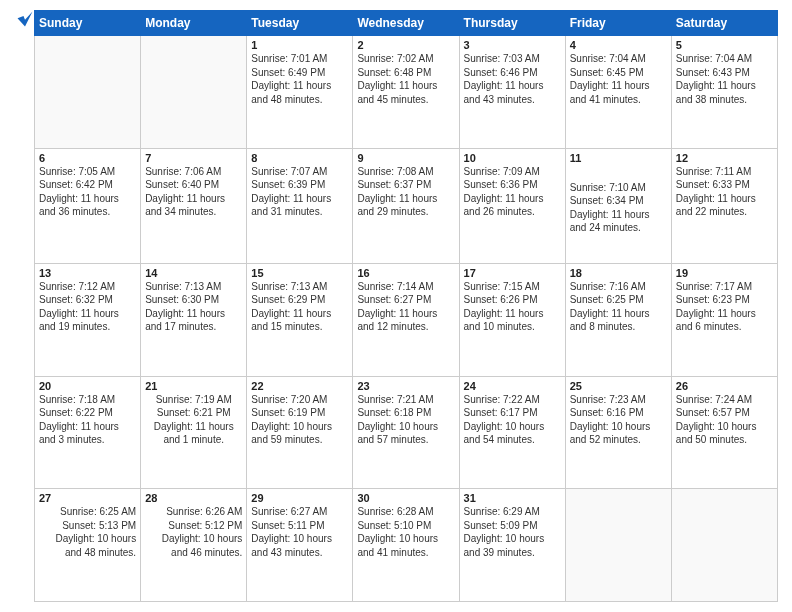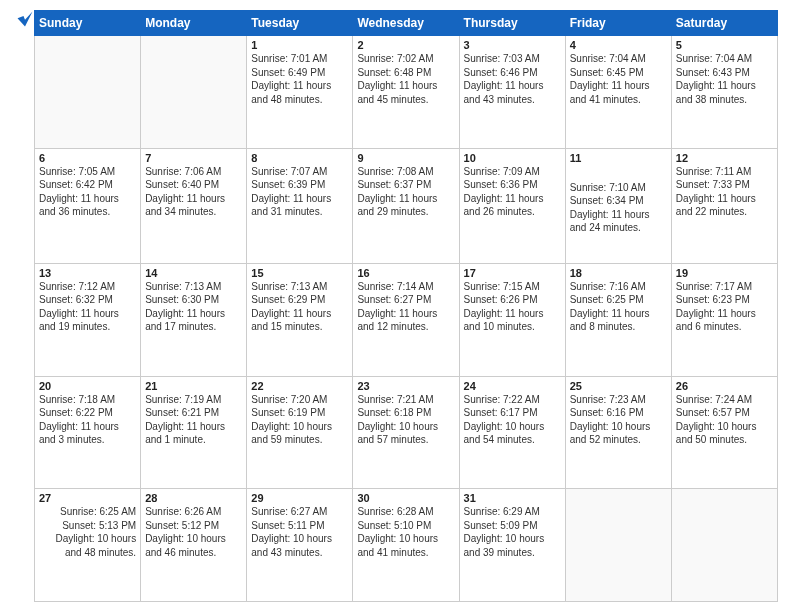--- a/index.html
+++ b/index.html
@@ -201,21 +201,21 @@
           </td>
           <td>
             <span class="day-num">11</span>
             <div class="day-info" style="white-space: pre-line; margin-top: 17px;">Sunrise: 7:10 AM
 Sunset: 6:34 PM
 Daylight: 11 hours and 24 minutes.</div>
           </td>
           <td>
             <span class="day-num">12</span>
             <div class="day-info" style="white-space: pre-line;">Sunrise: 7:11 AM
-Sunset: 7:33 PM
+Sunset: 6:33 PM
 Daylight: 11 hours and 22 minutes.</div>
           </td>
         </tr>
         <tr>
           <td>
             <span class="day-num">13</span>
             <div class="day-info" style="white-space: pre-line;">Sunrise: 7:12 AM
 Sunset: 6:32 PM
 Daylight: 11 hours and 19 minutes.</div>
           </td>
@@ -258,21 +258,21 @@
         </tr>
         <tr>
           <td>
             <span class="day-num">20</span>
             <div class="day-info" style="white-space: pre-line;">Sunrise: 7:18 AM
 Sunset: 6:22 PM
 Daylight: 11 hours and 3 minutes.</div>
           </td>
           <td>
             <span class="day-num">21</span>
-            <div class="day-info" style="white-space: pre-line;">Sunrise: 7:19 AM
+            <div class="day-info" style="white-space: pre-line; text-align: center;">Sunrise: 7:19 AM
 Sunset: 6:21 PM
 Daylight: 11 hours and 1 minute.</div>
           </td>
           <td>
             <span class="day-num">22</span>
             <div class="day-info" style="white-space: pre-line;">Sunrise: 7:20 AM
 Sunset: 6:19 PM
 Daylight: 10 hours and 59 minutes.</div>
           </td>
           <td>
@@ -302,21 +302,21 @@
         </tr>
         <tr>
           <td>
             <span class="day-num">27</span>
             <div class="day-info" style="white-space: pre-line; text-align: right;">Sunrise: 6:25 AM
 Sunset: 5:13 PM
 Daylight: 10 hours and 48 minutes.</div>
           </td>
           <td>
             <span class="day-num">28</span>
-            <div class="day-info" style="white-space: pre-line;">Sunrise: 6:26 AM
+            <div class="day-info" style="white-space: pre-line; text-align: right;">Sunrise: 6:26 AM
 Sunset: 5:12 PM
 Daylight: 10 hours and 46 minutes.</div>
           </td>
           <td>
             <span class="day-num">29</span>
             <div class="day-info" style="white-space: pre-line;">Sunrise: 6:27 AM
 Sunset: 5:11 PM
 Daylight: 10 hours and 43 minutes.</div>
           </td>
           <td>

